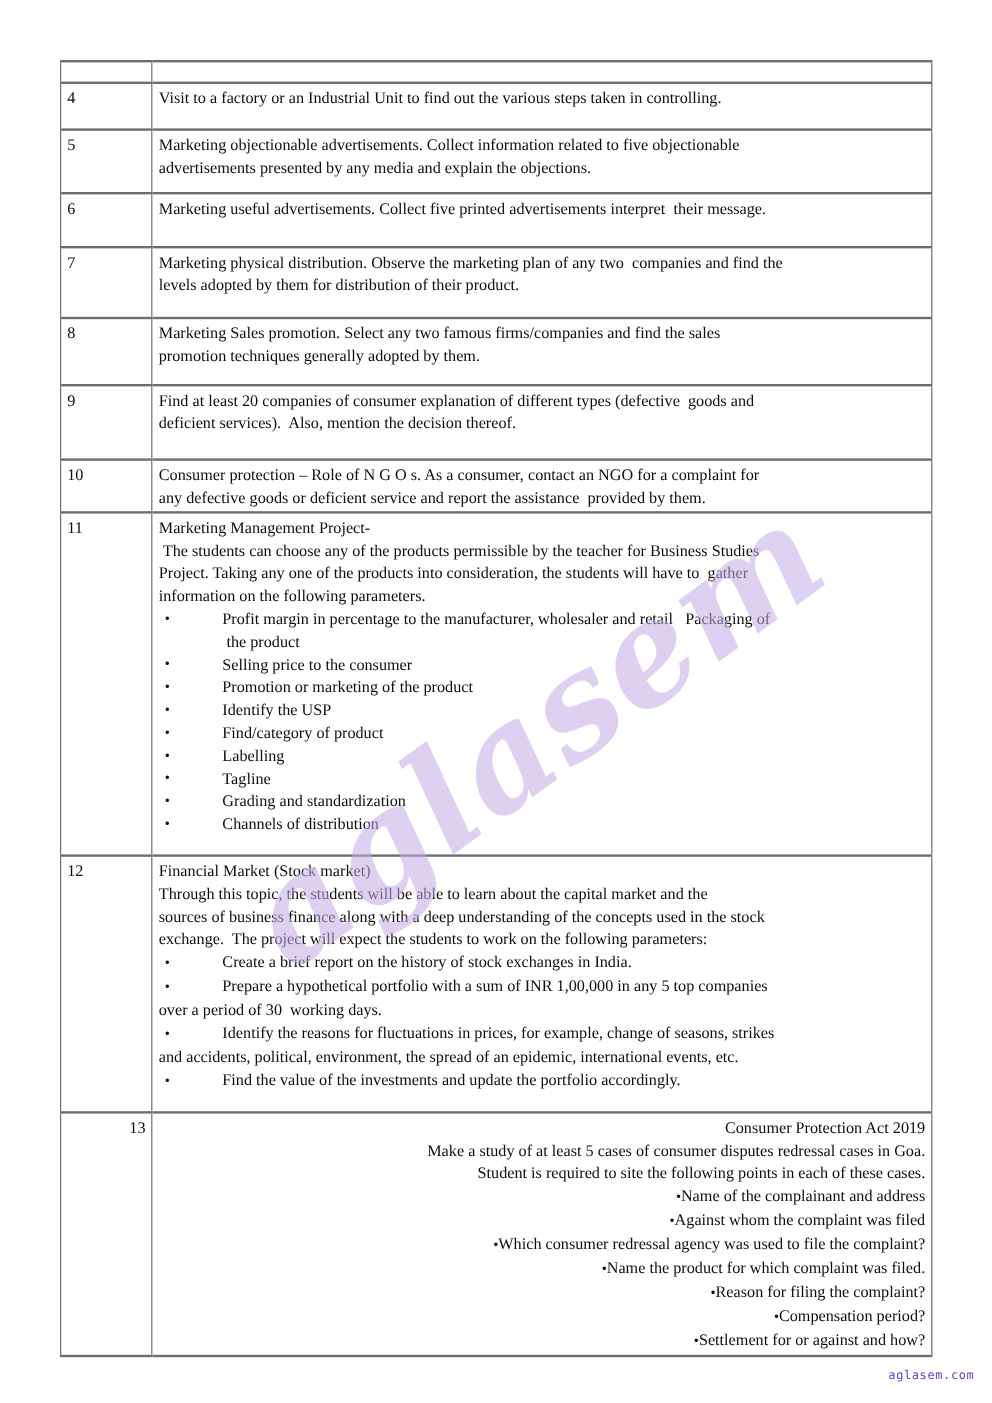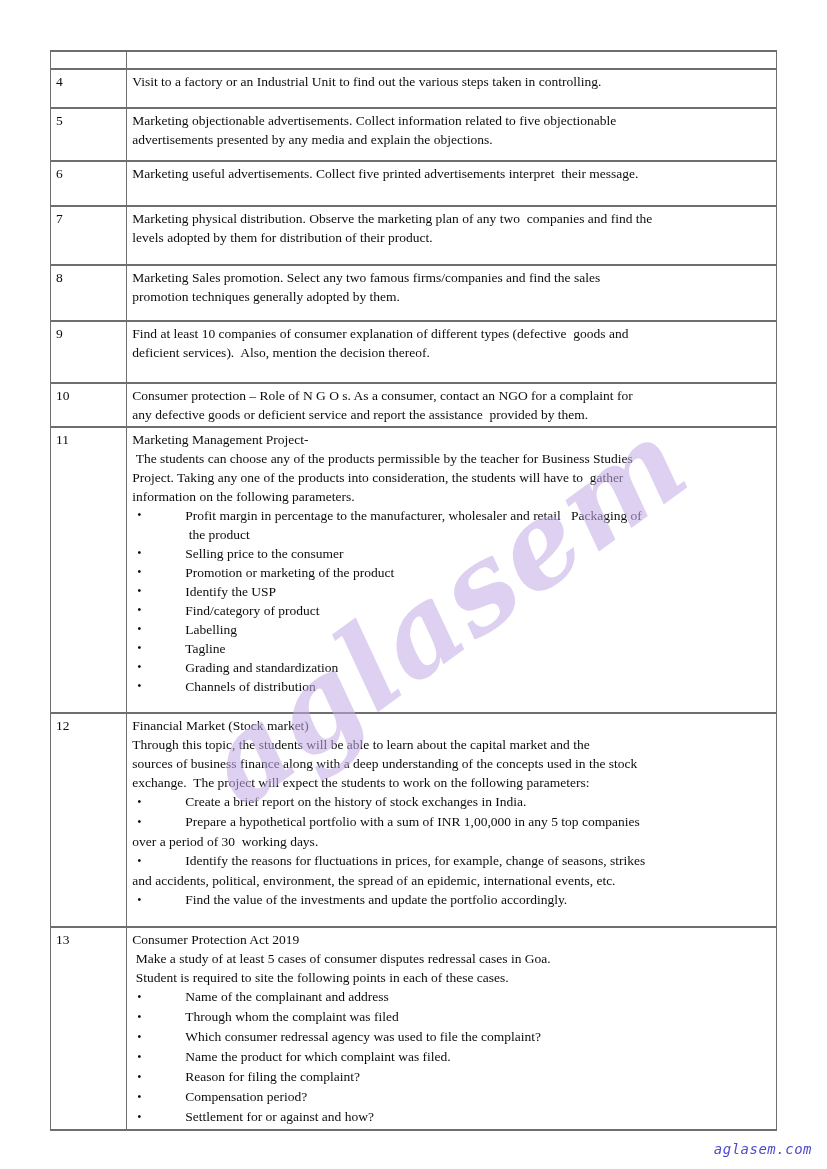--- a/index.html
+++ b/index.html
@@ -43,21 +43,21 @@
   tbody tr:nth-child(1) td  { height: 18px; padding: 0; }
   tbody tr:nth-child(2) td  { height: 39px; }
   tbody tr:nth-child(3) td  { height: 53px; }
   tbody tr:nth-child(4) td  { height: 45px; }
   tbody tr:nth-child(5) td  { height: 59px; }
   tbody tr:nth-child(6) td  { height: 56px; }
   tbody tr:nth-child(7) td  { height: 62px; }
   tbody tr:nth-child(8) td  { height: 40px; }
   tbody tr:nth-child(9) td  { height: 286px; }
   tbody tr:nth-child(10) td { height: 214px; }
-  tbody tr:nth-child(11) td { height: 192px; }
+  tbody tr:nth-child(11) td { height: 192px; text-align: right; }
 
   .para { white-space: pre-wrap; }
   .bullets { }
   .bullets.gap-before { }
 
   .bullet-item { position: relative; white-space: pre-wrap; }
   
   .bullet-item.hanging { padding-left: 53px; }
   .bullet-item.hanging > .bullet-glyph {
     position: absolute; left: 5px; top: 0;
@@ -82,27 +82,26 @@
     opacity: 0.55;
     pointer-events: none;
     white-space: nowrap;
     z-index: 5;
   }
 
   .footer-link {
     position: absolute;
     right: 15px; top: 1141px;
     font-family: "DejaVu Sans Mono", monospace;
-    font-size: 14px;
+    font-size: 10px;
     letter-spacing: 0.5px;
     color: var(--link-color);
     text-decoration: none;
     cursor: pointer;
     z-index: 6;
-    font-style: italic;
   }
 </style>
 </head>
 <body>
 
 <div class="page">
   <table class="doc-table">
     <tbody id="table-body">
         <tr>
           <td class="num-cell"></td>
@@ -137,21 +136,21 @@
         <tr>
           <td class="num-cell">8</td>
           <td class="content-cell">
             <div class="para">Marketing Sales promotion. Select any two famous firms/companies and find the sales
 promotion techniques generally adopted by them.</div>
           </td>
         </tr>
         <tr>
           <td class="num-cell">9</td>
           <td class="content-cell">
-            <div class="para">Find at least 10 companies of consumer explanation of different types (defective  goods and
+            <div class="para">Find at least 20 companies of consumer explanation of different types (defective  goods and
 deficient services).  Also, mention the decision thereof.</div>
           </td>
         </tr>
         <tr>
           <td class="num-cell">10</td>
           <td class="content-cell">
             <div class="para">Consumer protection – Role of N G O s. As a consumer, contact an NGO for a complaint for
 any defective goods or deficient service and report the assistance  provided by them.</div>
           </td>
         </tr>
@@ -194,21 +193,21 @@
           </td>
         </tr>
         <tr>
           <td class="num-cell">13</td>
           <td class="content-cell">
             <div class="para">Consumer Protection Act 2019
  Make a study of at least 5 cases of consumer disputes redressal cases in Goa.
  Student is required to site the following points in each of these cases.</div>
             <div class="bullets">
               <div class="bullet-item flat"><span class="bullet-glyph">•</span><span class="bullet-text">Name of the complainant and address</span></div>
-              <div class="bullet-item flat"><span class="bullet-glyph">•</span><span class="bullet-text">Through whom the complaint was filed</span></div>
+              <div class="bullet-item flat"><span class="bullet-glyph">•</span><span class="bullet-text">Against whom the complaint was filed</span></div>
               <div class="bullet-item flat"><span class="bullet-glyph">•</span><span class="bullet-text">Which consumer redressal agency was used to file the complaint?</span></div>
               <div class="bullet-item flat"><span class="bullet-glyph">•</span><span class="bullet-text">Name the product for which complaint was filed.</span></div>
               <div class="bullet-item flat"><span class="bullet-glyph">•</span><span class="bullet-text">Reason for filing the complaint?</span></div>
               <div class="bullet-item flat"><span class="bullet-glyph">•</span><span class="bullet-text">Compensation period?</span></div>
               <div class="bullet-item flat"><span class="bullet-glyph">•</span><span class="bullet-text">Settlement for or against and how?</span></div>
             </div>
           </td>
         </tr>
       </tbody>
   </table>

